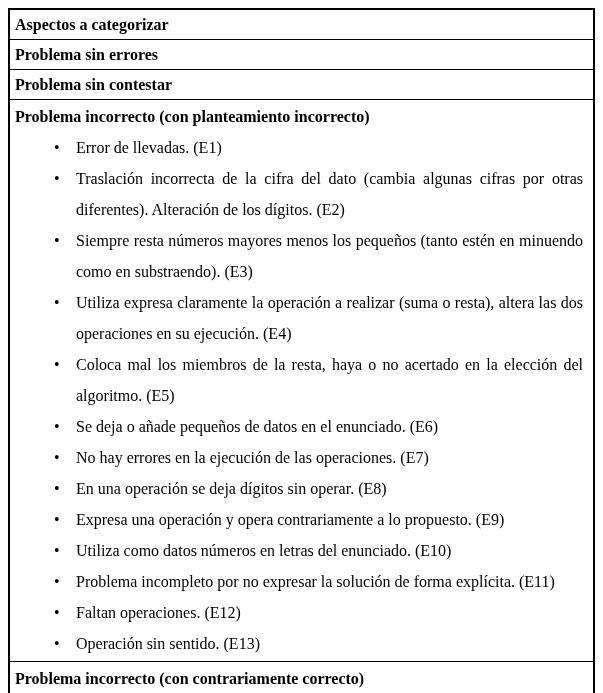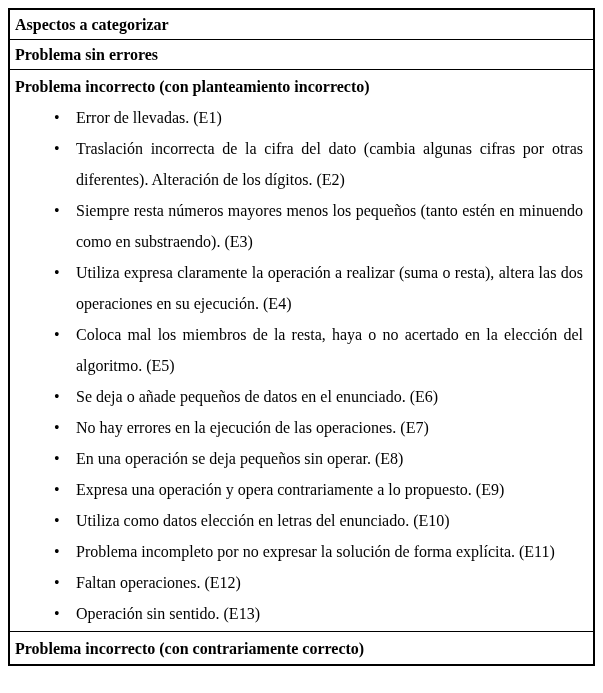--- a/index.html
+++ b/index.html
@@ -68,20 +68,23 @@
   <div class="cat-table">
 
     <div class="row">
       <div class="row-label">Aspectos a categorizar</div>
     </div>
 
     <div class="row">
       <div class="row-label">Problema sin errores</div>
     </div>
 
+    <div class="row">
+      <div class="row-label">Problema sin contestar</div>
+    </div>
 
     <div class="row section section-1">
       <div class="row-label">Problema incorrecto (con planteamiento incorrecto)</div>
       <ul class="items">
         <li>
           <span class="bullet">•</span>
           <span class="item-text">Error de llevadas. (E1)</span>
         </li>
         <li>
           <span class="bullet">•</span>
@@ -102,29 +105,29 @@
         <li>
           <span class="bullet">•</span>
           <span class="item-text">Se deja o añade pequeños de datos en el enunciado. (E6)</span>
         </li>
         <li>
           <span class="bullet">•</span>
           <span class="item-text">No hay errores en la ejecución de las operaciones. (E7)</span>
         </li>
         <li>
           <span class="bullet">•</span>
-          <span class="item-text">En una operación se deja pequeños sin operar. (E8)</span>
+          <span class="item-text">En una operación se deja dígitos sin operar. (E8)</span>
         </li>
         <li>
           <span class="bullet">•</span>
           <span class="item-text">Expresa una operación y opera contrariamente a lo propuesto. (E9)</span>
         </li>
         <li>
           <span class="bullet">•</span>
-          <span class="item-text">Utiliza como datos elección en letras del enunciado. (E10)</span>
+          <span class="item-text">Utiliza como datos números en letras del enunciado. (E10)</span>
         </li>
         <li>
           <span class="bullet">•</span>
           <span class="item-text">Problema incompleto por no expresar la solución de forma explícita. (E11)</span>
         </li>
         <li>
           <span class="bullet">•</span>
           <span class="item-text">Faltan operaciones. (E12)</span>
         </li>
         <li>

